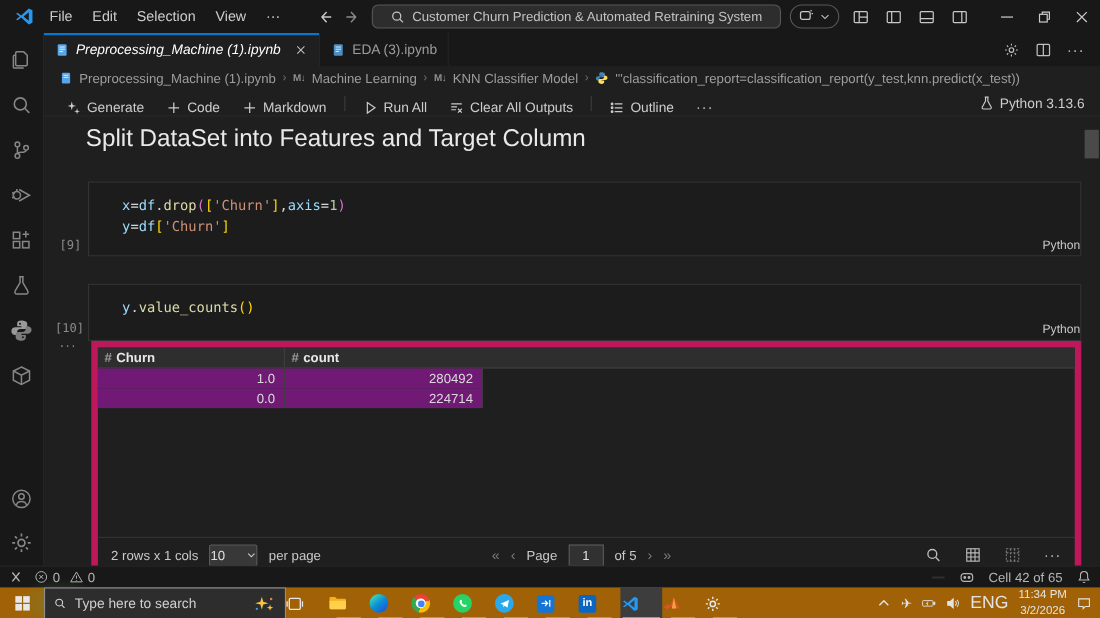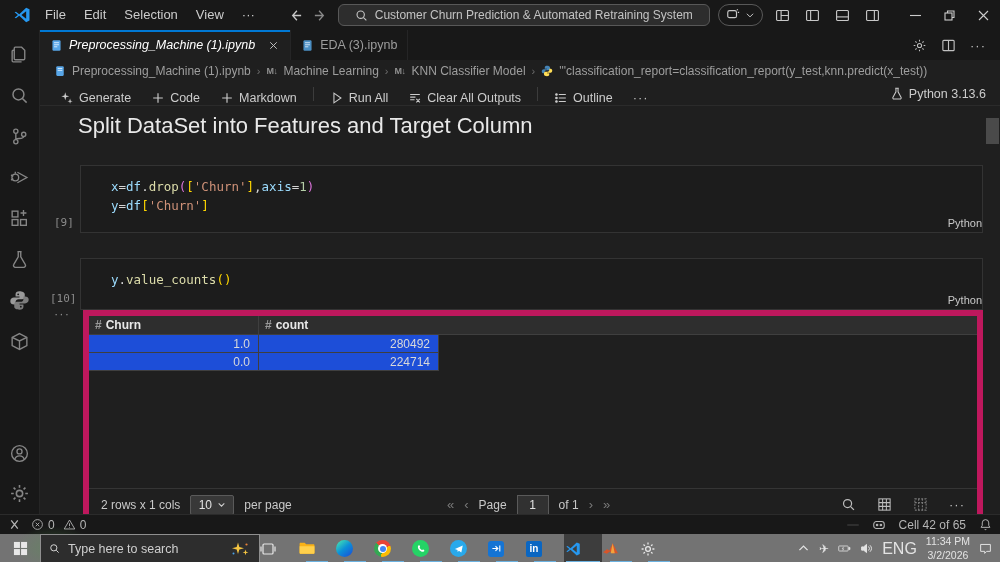--- a/index.html
+++ b/index.html
@@ -81,47 +81,47 @@
   .exec-1 { left:14px; top:110px; }
   .exec-2 { left:10px; top:186px; }
   .out-dots { position:absolute; left:14px; top:200px; color:#8b8b8b; font-size:13px; letter-spacing:1px; }
 
   .output-box { position:absolute; left:43px; top:204px; width:900px; height:216px; border:6px solid #be185d; }
   .t-head { display:flex; height:19px; background:#2e2e2e; border-bottom:1px solid #3f3f3f; }
   .t-hcell { font-size:12px; font-weight:bold; color:#e8e8e8; padding:2px 0 0 6px; }
   .t-hcell:nth-child(1){ width:170px; border-right:1px solid #3f3f3f; }
   .t-hcell:nth-child(2){ width:179px; }
   .t-hcell .hash { color:#9a9a9a; font-weight:bold; margin-right:4px; }
-  .t-row { display:flex; width:350px; height:18px; background:#1d4ed8; border-bottom:1px solid #3f3f3f; }
+  .t-row { display:flex; width:350px; height:18px; background:#701a75; border-bottom:1px solid #3f3f3f; }
   .t-cell { font-size:12px; color:#d9d9d9; text-align:right; padding:2px 8px 0 0; }
   .t-cell:nth-child(1){ width:170px; border-right:1px solid #3f3f3f; }
   .t-cell:nth-child(2){ width:180px; border-right:1px solid #3f3f3f; }
 
   .grid-footer { position:absolute; left:0; right:0; bottom:0; height:32px; border-top:1px solid #353535;
     display:flex; align-items:center; padding:0 12px; font-size:12px; color:#c9c9c9; }
   .pg-select { width:44px; height:20px; background:#383838; border:1px solid #5a5a5a; border-radius:2px;
-    display:flex; align-items:center; justify-content:center; gap:5px; margin:0 10px; color:#e0e0e0; }
+    display:flex; align-items:center; justify-content:space-between; gap:5px; margin:0 10px; color:#e0e0e0; }
   .pager { position:absolute; left:358px; display:flex; align-items:center; gap:10px; }
   .pg-arrow { color:#7a7a7a; font-size:13px; }
   .page-input { width:32px; height:20px; background:#313131; border:1px solid #5a5a5a;
     color:#e0e0e0; text-align:center; font-size:12px; font-family:"Liberation Sans",sans-serif; }
   .foot-icons { margin-left:auto; display:flex; align-items:center; gap:21px; color:#bdbdbd; }
   .foot-icons svg { width:15px; height:15px; }
   .dim { color:#7a7a7a; }
 
   
   .statusbar { height:20px; background:#181818; border-top:1px solid #2b2b2b;
     display:flex; align-items:center; padding:0 8px; font-size:12px; color:#b5b5b5; }
   .sb-item { display:flex; align-items:center; gap:4px; margin-right:10px; }
   .sb-item svg { width:13px; height:13px; }
   .sb-right { margin-left:auto; display:flex; align-items:center; gap:13px; }
   .sb-zoom { background:#2f2f2f; border-radius:2px; padding:1px 6px; display:flex; align-items:center; }
 
   
-  .taskbar { height:29px; background:#737373; display:flex; align-items:stretch; position:relative; }
+  .taskbar { height:29px; background:#a16207; display:flex; align-items:stretch; position:relative; }
   .tb-blob { position:absolute; left:14px; top:-8px; width:80px; height:44px;
     background:radial-gradient(closest-side, rgba(85,150,80,.40), rgba(85,150,80,0)); pointer-events:none; }
   .tb-start { width:40px; display:flex; align-items:center; justify-content:center; position:relative; }
   .tb-search { width:220px; background:#2d2d2d; border:1px solid #8f8f8f; display:flex; align-items:center; position:relative; }
   .tb-search svg.mag { width:13px; height:13px; margin:0 8px; color:#dadada; }
   .tb-search input { background:transparent; border:none; outline:none; color:#cfcfcf;
     font-size:12.5px; flex:1; font-family:"Liberation Sans",sans-serif; }
   .tb-search input::placeholder { color:#cfcfcf; }
   .sparkle { margin-right:8px; }
   .tb-apps { display:flex; }
@@ -477,21 +477,21 @@
             <svg width="9" height="9" viewBox="0 0 16 16" fill="none" stroke="#d0d0d0" stroke-width="1.8">
                 <path d="m3 6 5 5 5-5"></path>
               </svg>
           </span>
           <span>per page</span>
           <span class="pager">
             <span class="pg-arrow">«</span>
             <span class="pg-arrow">‹</span>
             <span>Page</span>
             <input class="page-input" value="1" style="">
-            <span>of 1</span>
+            <span>of 5</span>
             <span class="pg-arrow">›</span>
             <span class="pg-arrow">»</span>
           </span>
           <span class="foot-icons">
             <span>
                 <svg viewBox="0 0 16 16" fill="none" stroke="currentColor" stroke-width="1.3">
                   <circle cx="7" cy="7" r="4.3"></circle>
                   <path d="m10.3 10.3 3.5 3.5"></path>
                 </svg>
               </span>

